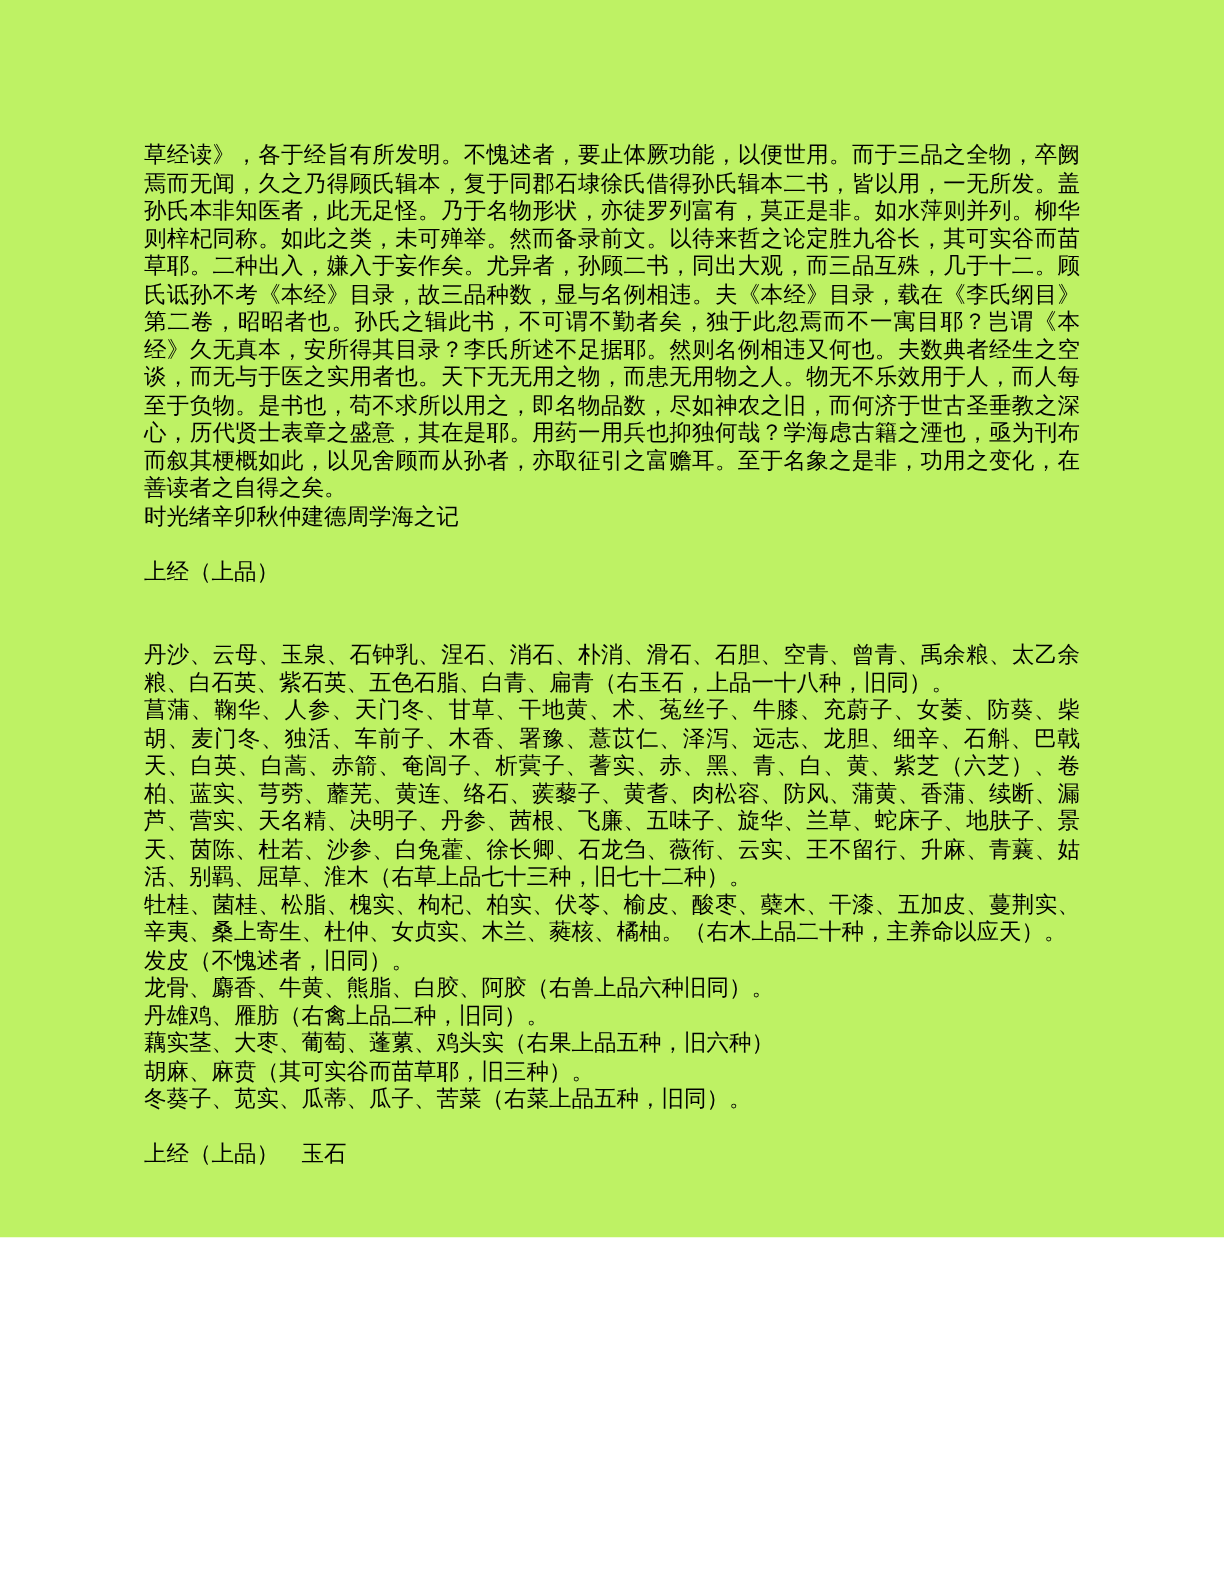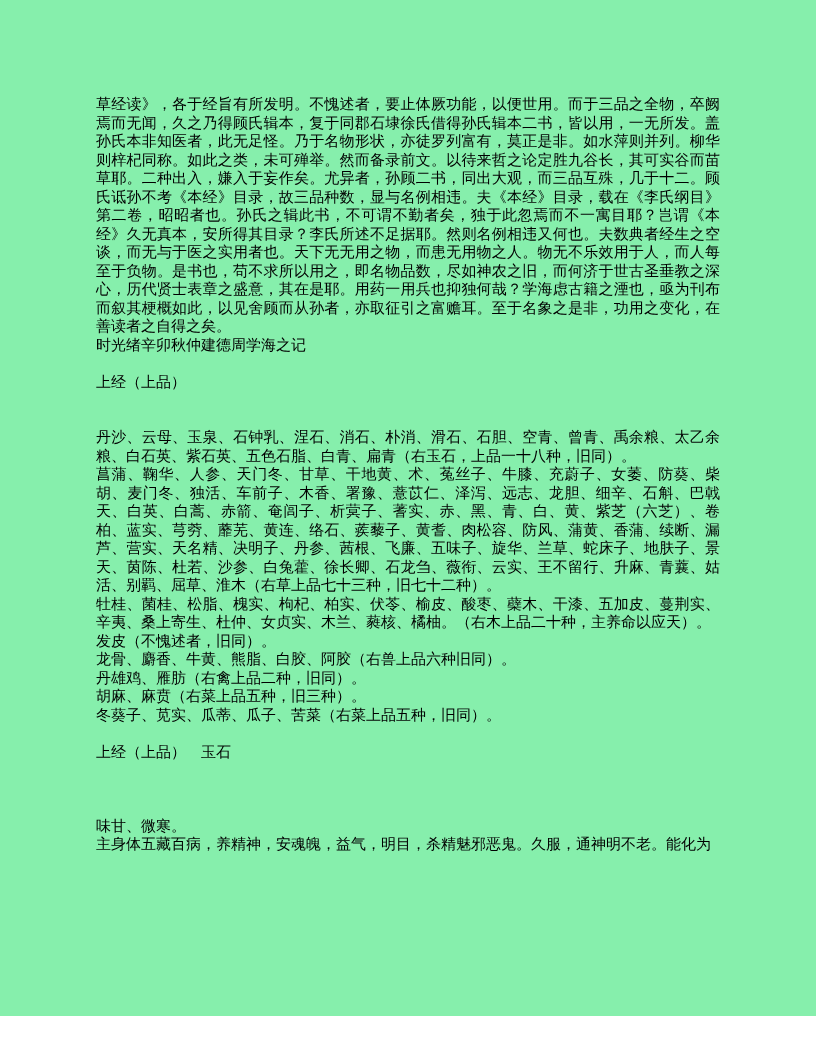--- a/index.html
+++ b/index.html
@@ -4,22 +4,22 @@
 <style>
   * { box-sizing: border-box; }
   html, body {
     margin: 0;
     padding: 0;
     background: #ffffff;
   }
   .page {
     position: relative;
     width: 816px;
-    height: 1016px;
-    background: #86efac;
+    height: 825px;
+    background: #bef264;
     overflow: hidden;
     font-family: "Liberation Serif", "DejaVu Serif", serif;
   }
   .doc-body {
     position: absolute;
     left: 96px;
     top: 95px;
     width: 624px;
     font-size: 15px;
     line-height: 18.5px;
@@ -42,21 +42,22 @@
     <div class="para"></div>
     <div class="para">上经（上品）</div>
     <div class="para"></div>
     <div class="para"></div>
     <div class="para">丹沙、云母、玉泉、石钟乳、涅石、消石、朴消、滑石、石胆、空青、曾青、禹余粮、太乙余粮、白石英、紫石英、五色石脂、白青、扁青（右玉石，上品一十八种，旧同）。</div>
     <div class="para">菖蒲、鞠华、人参、天门冬、甘草、干地黄、术、菟丝子、牛膝、充蔚子、女萎、防葵、柴胡、麦门冬、独活、车前子、木香、署豫、薏苡仁、泽泻、远志、龙胆、细辛、石斛、巴戟天、白英、白蒿、赤箭、奄闾子、析蓂子、蓍实、赤、黑、青、白、黄、紫芝（六芝）、卷柏、蓝实、芎䓖、蘼芜、黄连、络石、蒺藜子、黄耆、肉松容、防风、蒲黄、香蒲、续断、漏芦、营实、天名精、决明子、丹参、茜根、飞廉、五味子、旋华、兰草、蛇床子、地肤子、景天、茵陈、杜若、沙参、白兔藿、徐长卿、石龙刍、薇衔、云实、王不留行、升麻、青蘘、姑活、别羁、屈草、淮木（右草上品七十三种，旧七十二种）。</div>
     <div class="para">牡桂、菌桂、松脂、槐实、枸杞、柏实、伏苓、榆皮、酸枣、蘗木、干漆、五加皮、蔓荆实、辛夷、桑上寄生、杜仲、女贞实、木兰、蕤核、橘柚。（右木上品二十种，主养命以应天）。</div>
     <div class="para">发皮（不愧述者，旧同）。</div>
     <div class="para">龙骨、麝香、牛黄、熊脂、白胶、阿胶（右兽上品六种旧同）。</div>
     <div class="para">丹雄鸡、雁肪（右禽上品二种，旧同）。</div>
-    <div class="para">胡麻、麻贲（右菜上品五种，旧三种）。</div>
+    <div class="para">藕实茎、大枣、葡萄、蓬蔂、鸡头实（右果上品五种，旧六种）</div>
+    <div class="para">胡麻、麻贲（其可实谷而苗草耶，旧三种）。</div>
     <div class="para">冬葵子、苋实、瓜蒂、瓜子、苦菜（右菜上品五种，旧同）。</div>
     <div class="para"></div>
     <div class="para">上经（上品）　玉石</div>
     <div class="para"></div>
     <div class="para"></div>
     <div class="para"></div>
     <div class="para">味甘、微寒。</div>
     <div class="para">主身体五藏百病，养精神，安魂魄，益气，明目，杀精魅邪恶鬼。久服，通神明不老。能化为</div>
   </div>
 </div>

